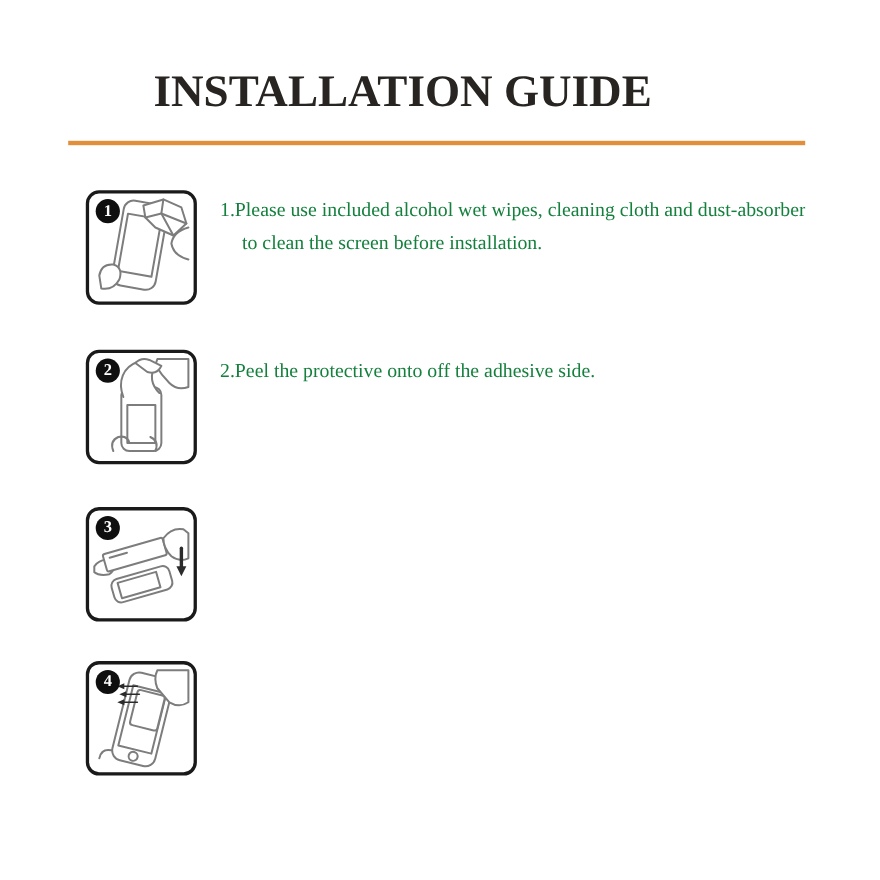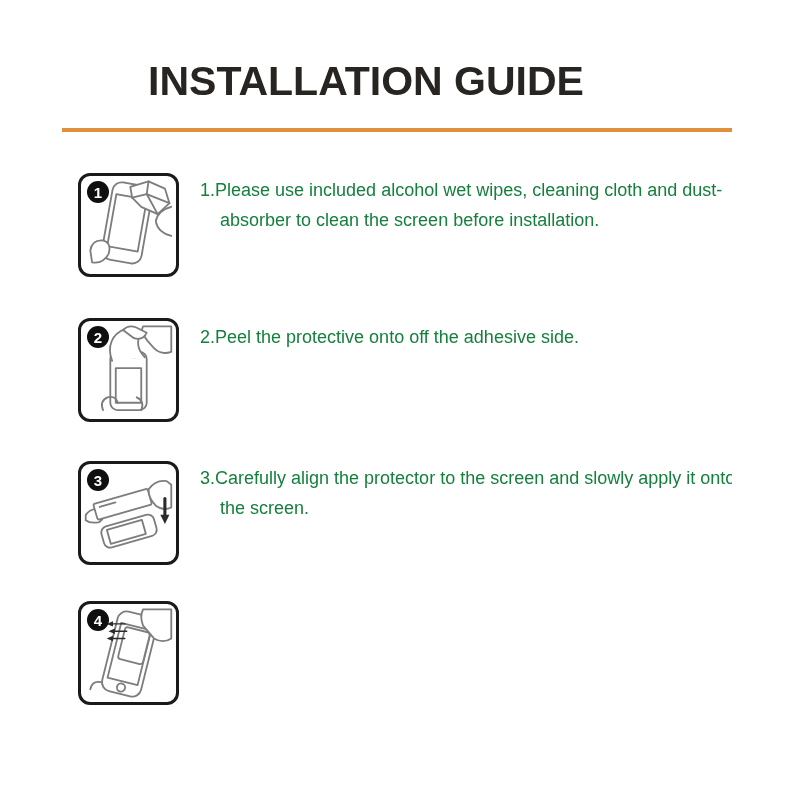--- a/index.html
+++ b/index.html
@@ -1,17 +1,17 @@
 <!DOCTYPE html>
 <html><head>
 <meta charset="utf-8">
 <style>
   html, body { margin: 0; padding: 0; background: #ffffff; }
   body { width: 800px; height: 800px; font-family: "Liberation Sans", sans-serif; }
-  .page { position: relative; width: 732px; height: 800px; background: #ffffff; overflow: hidden; }
+  .page { position: relative; width: 732px; height: 800px; background: #ffffff; overflow: hidden; font-family: Liberation Serif, serif; }
 
   .title {
     position: absolute; top: 58px; left: 0; width: 100%;
     text-align: center; font-size: 41px; font-weight: bold;
     color: #272421; letter-spacing: 0px;
   }
   .divider {
     position: absolute; top: 128px; left: 62px;
     width: 678px; height: 4px; background: #e28f3c;
   }
@@ -115,21 +115,20 @@
           </g>
           <path d="M72 24 Q80 13 92 15 L97 19 L97 44 Q88 48 80 42 Q72 34 72 24 Z"></path>
           <g class="dark">
             <line x1="90" y1="34" x2="90" y2="53" stroke-width="3.4"></line>
             <path d="M85 52 L95 52 L90 62 Z" class="dark-fill"></path>
           </g>
         </g>
       </svg>
       <div class="badge">3</div>
     </div>
-    <div class="step-text"><span>3.</span><span>Carefully align the protector to the screen and slowly apply it onto the screen.</span></div>
   </div>
 
   <div class="step step-4">
     <div class="art-box">
       <svg width="91" height="94" viewBox="0 0 100 100">
         <g class="line-art">
           <g transform="rotate(14 50 55)">
             <rect x="28" y="6" width="44" height="90" rx="10"></rect>
             <rect x="33" y="20" width="34" height="62" class="open"></rect>
             <circle cx="50" cy="89" r="4.5" class="open"></circle>

